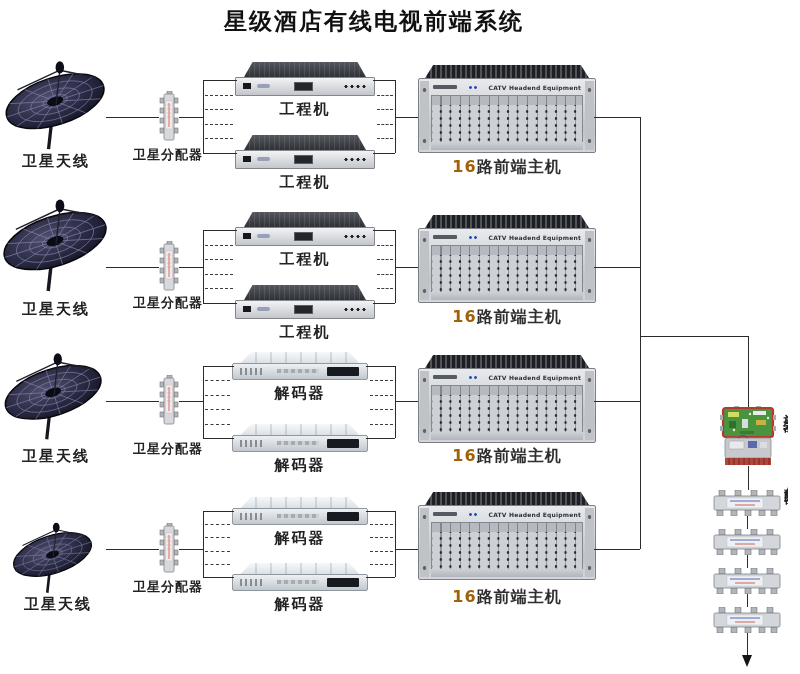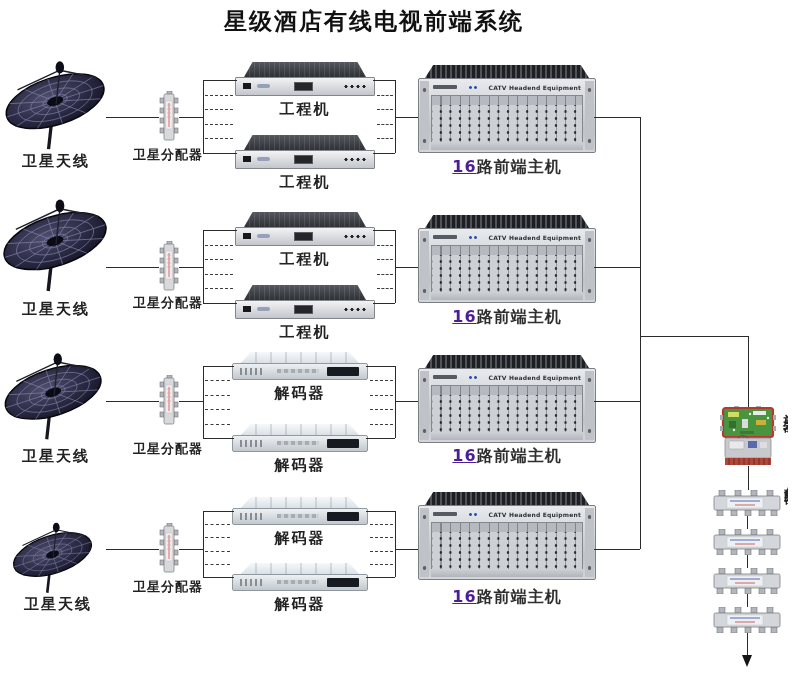--- a/index.html
+++ b/index.html
@@ -10,21 +10,21 @@
   
   .h{position:absolute;height:0;border-top:1px solid #2b2b2b;}
   .h.dash{border-top:1px dashed #3c3c3c;}
   .v{position:absolute;width:0;border-left:1px solid #2b2b2b;}
   
   .lbl{position:absolute;font-weight:bold;color:#222;text-align:center;white-space:nowrap;}
   .ant{font-size:15px;letter-spacing:2px;}
   .splab{font-size:13px;letter-spacing:1px;}
   .devlab{font-size:15px;letter-spacing:2px;}
   .headlab{font-size:16px;letter-spacing:1px;color:#2e2e2e;}
-  .headlab .he-num{color:#4c1d95;text-decoration:underline;}
+  .headlab .he-num{color:#a16207;}
   .vlabel{position:absolute;writing-mode:vertical-rl;text-orientation:upright;
           font-size:13px;font-weight:bold;color:#222;letter-spacing:3px;}
   .row,.chain{position:absolute;inset:0;pointer-events:none;}
   .svgbox{position:absolute;}
   .svgbox svg{display:block;width:100%;height:100%;}
   
   .device{position:absolute;}
   .eng-top{position:absolute;left:9px;right:9px;top:0;height:15px;
     background:repeating-linear-gradient(90deg,rgba(255,255,255,.10) 0 1px,rgba(0,0,0,0) 1px 5px),
                linear-gradient(180deg,#54575d,#2e3136);

